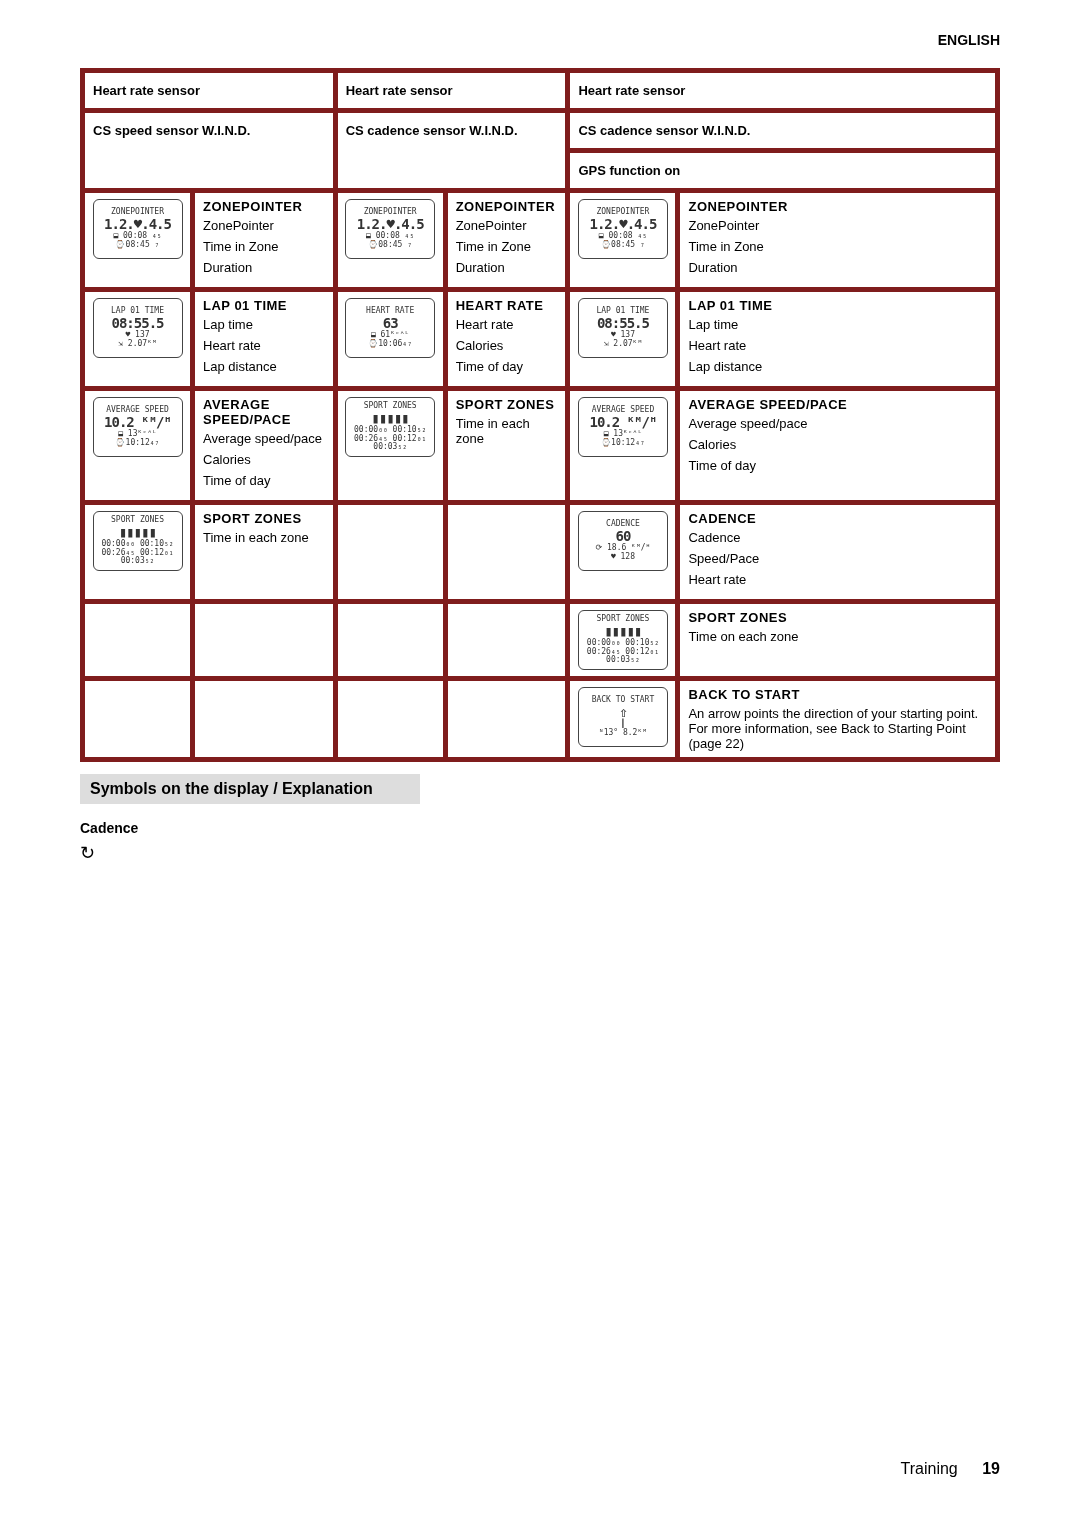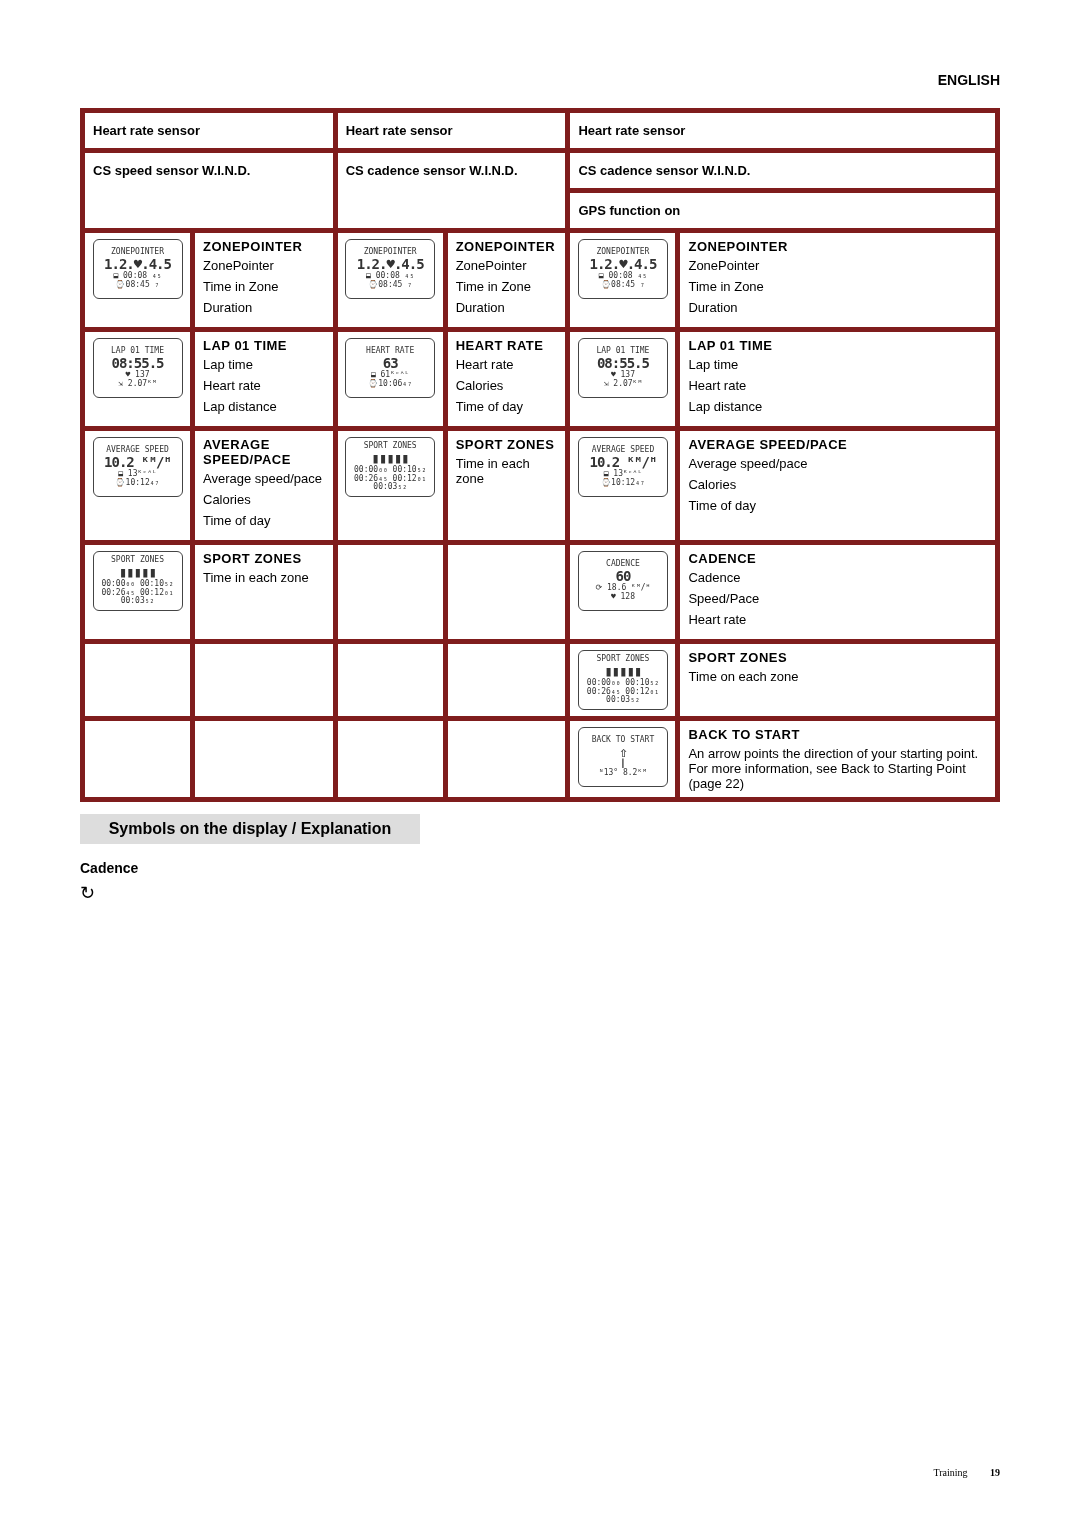--- a/index.html
+++ b/index.html
@@ -4,21 +4,21 @@
   <style>
     * { box-sizing: border-box; }
     body {
       margin: 0;
       padding: 0;
       font-family: Arial, Helvetica, sans-serif;
       background: white;
       width: 1080px;
     }
     .page {
-      padding: 72px 80px;
+      padding: 32px 80px;
       width: 1080px;
       height: 1528px;
       position: relative;
     }
     .header-lang {
       text-align: right;
       font-weight: bold;
       font-size: 14px;
       margin-bottom: 20px;
     }
@@ -76,39 +76,37 @@
       font-size: 14px;
       font-weight: bold;
       letter-spacing: -1px;
     }
     .symbols-row {
       background: #ddd;
       font-weight: bold;
       padding: 6px 10px;
       margin-top: 12px;
       width: 340px;
-      text-align: center;
     }
     .cadence-section {
       margin-top: 16px;
     }
     .cadence-title {
       font-weight: bold;
       font-size: 14px;
     }
     .cadence-icon {
       font-size: 18px;
       margin: 6px 0;
     }
     .footer {
       position: absolute;
       bottom: 50px;
       right: 80px;
-      font-size: 10px;
-      font-family: Liberation Serif, serif;
+      font-size: 16px;
     }
     .footer .pg {
       font-weight: bold;
       margin-left: 20px;
     }
   </style>
 </head>
 <body>
 
 <div class="page">

